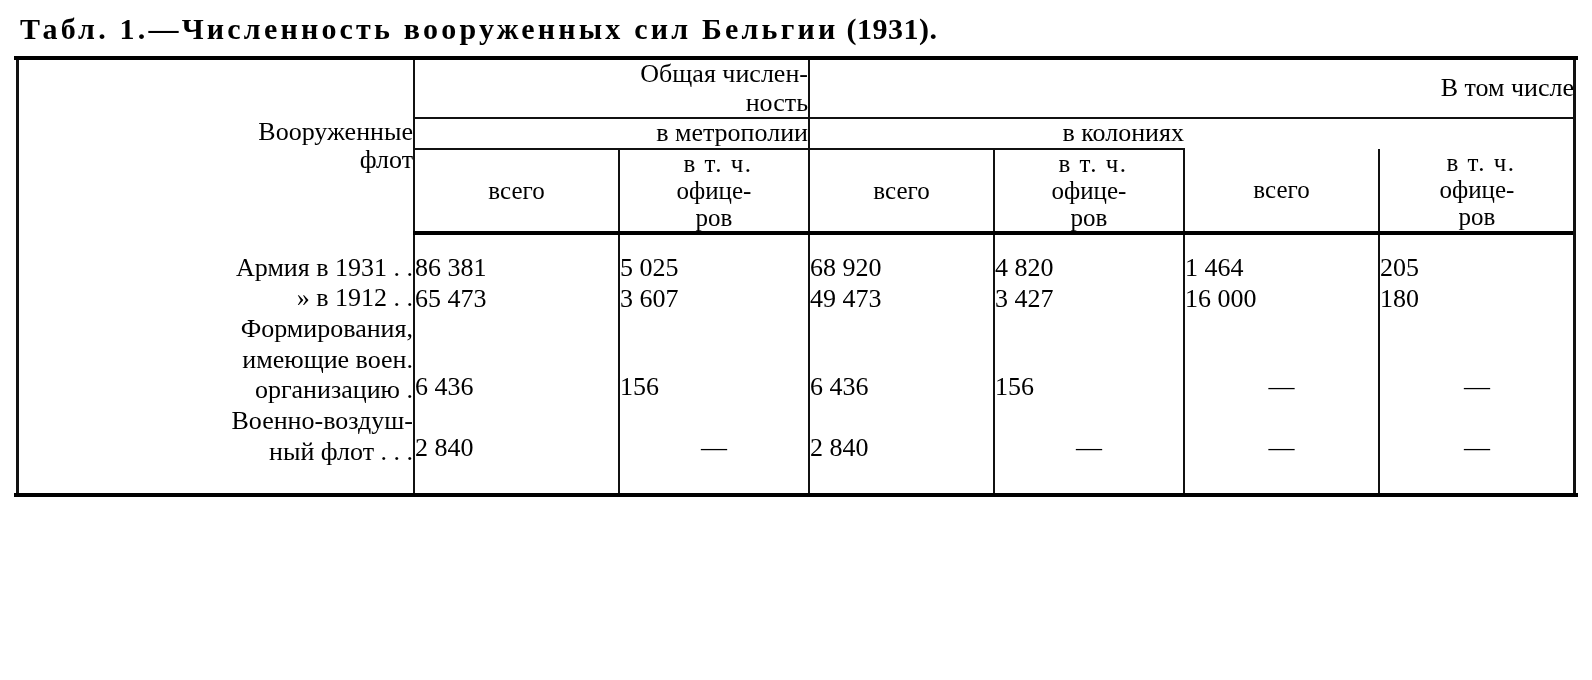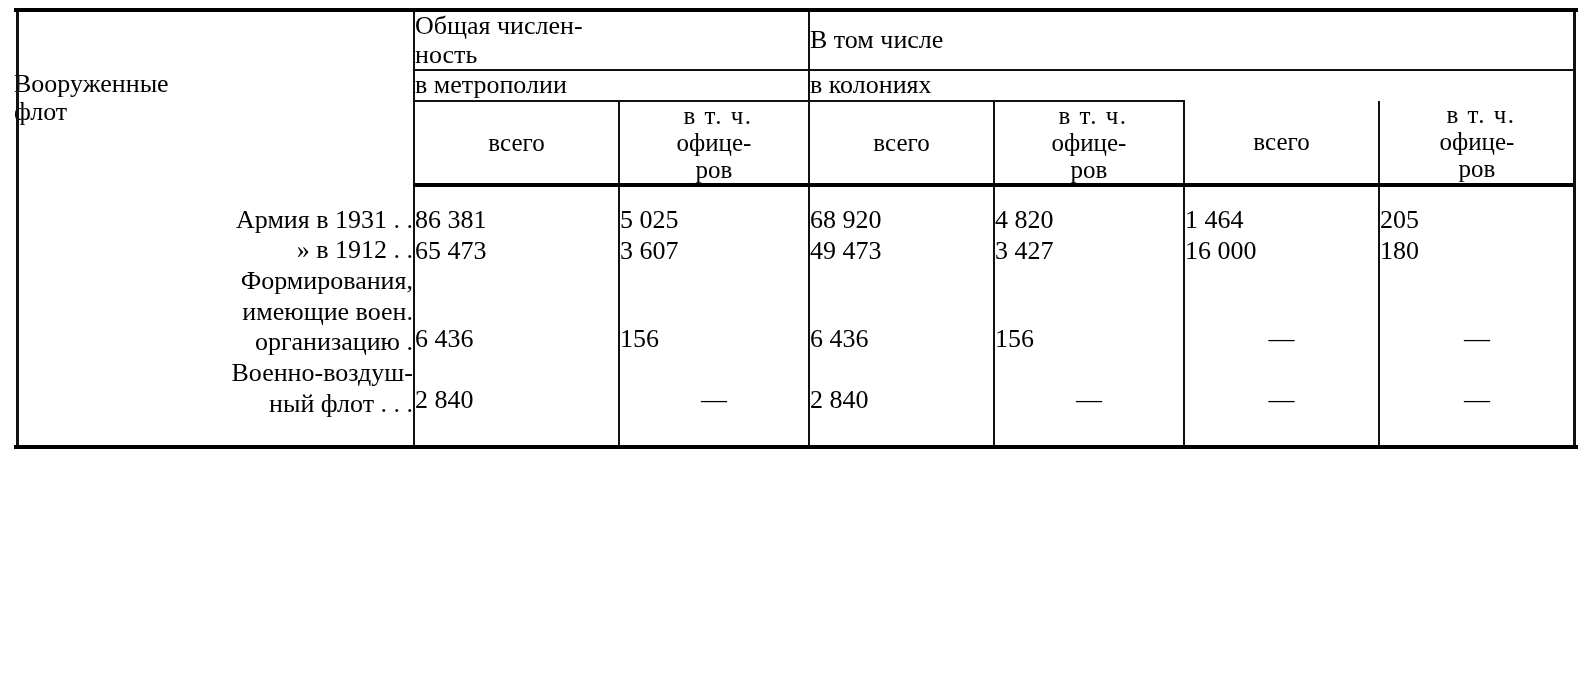--- a/index.html
+++ b/index.html
@@ -51,21 +51,21 @@
   table.tbl td, table.tbl th {
     vertical-align: middle;
     padding: 0;
     font-weight: normal;
   }
   .vr-r { border-right: 2px solid #111; }
   .hr-b { border-bottom: 2px solid #111; }
   .thickb { border-bottom: 4px solid #000; }
 
   .hcell {
-    text-align: left;
+    text-align: right;
     font-weight: bold;
     font-size: 26px;
     line-height: 1.1;
     padding: 6px 4px;
   }
   .sub {
     text-align: center;
     font-weight: bold;
     font-size: 25px;
     line-height: 1.08;
@@ -115,20 +115,23 @@
     background: #111;
   }
   .spacer-row td { height: 18px; }
   .tail-row td { height: 26px; }
 </style>
 </head>
 <body>
 
 <div class="page">
 
+  <div class="caption">
+    <span>Табл. 1.—</span><span>Численность вооруженных сил Бельгии</span><span class="norm">&nbsp;</span><span class="norm">(1931).</span>
+  </div>
 
   <div class="table-wrap">
     <div class="frame-left"></div>
     <div class="frame-right"></div>
 
     <table class="tbl">
       <colgroup>
         <col style="width:400px">
         <col style="width:205px">
         <col style="width:190px">

